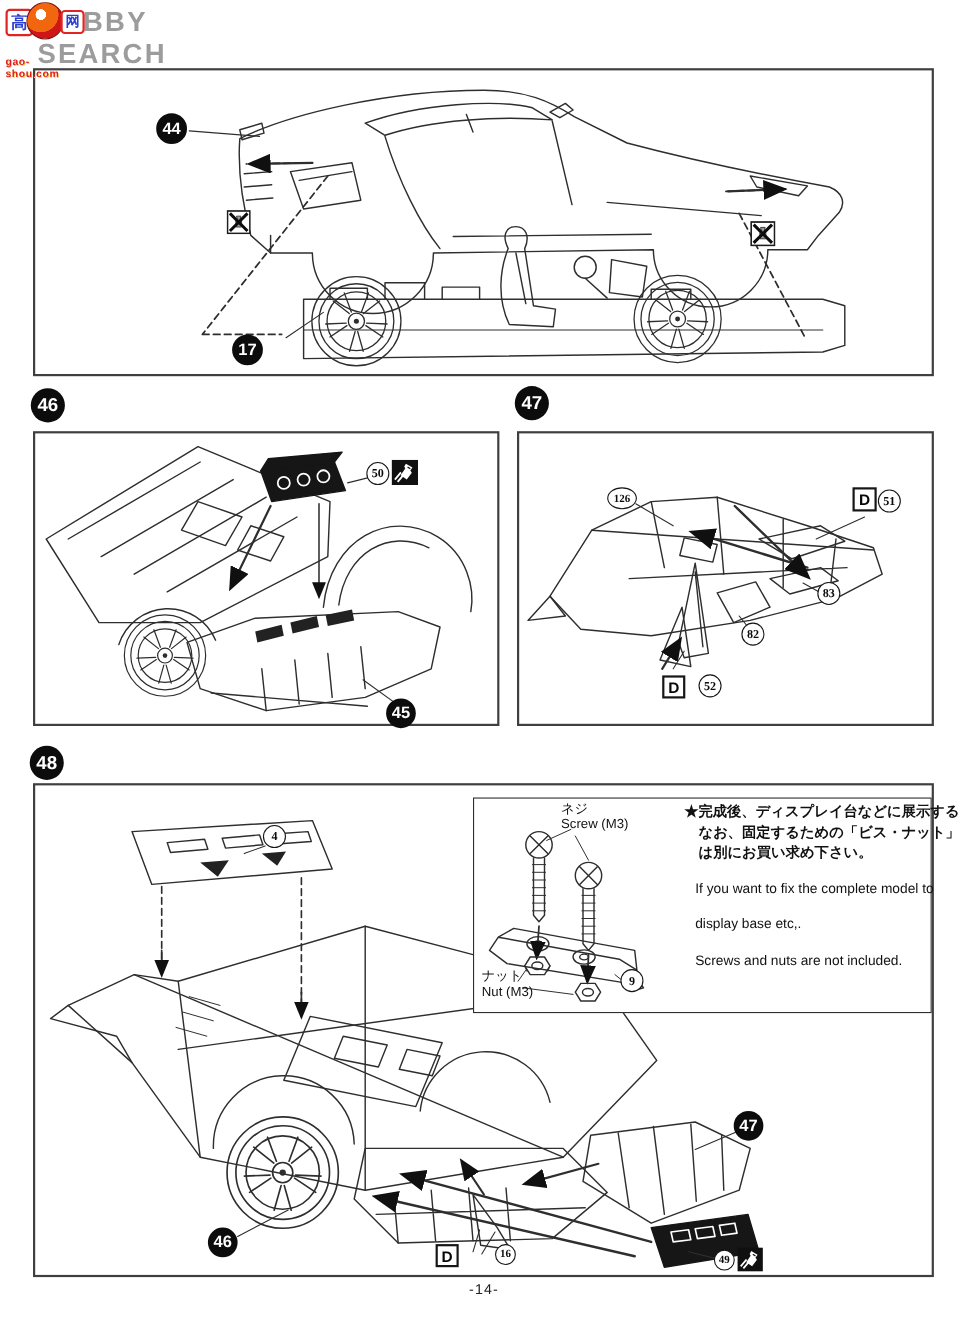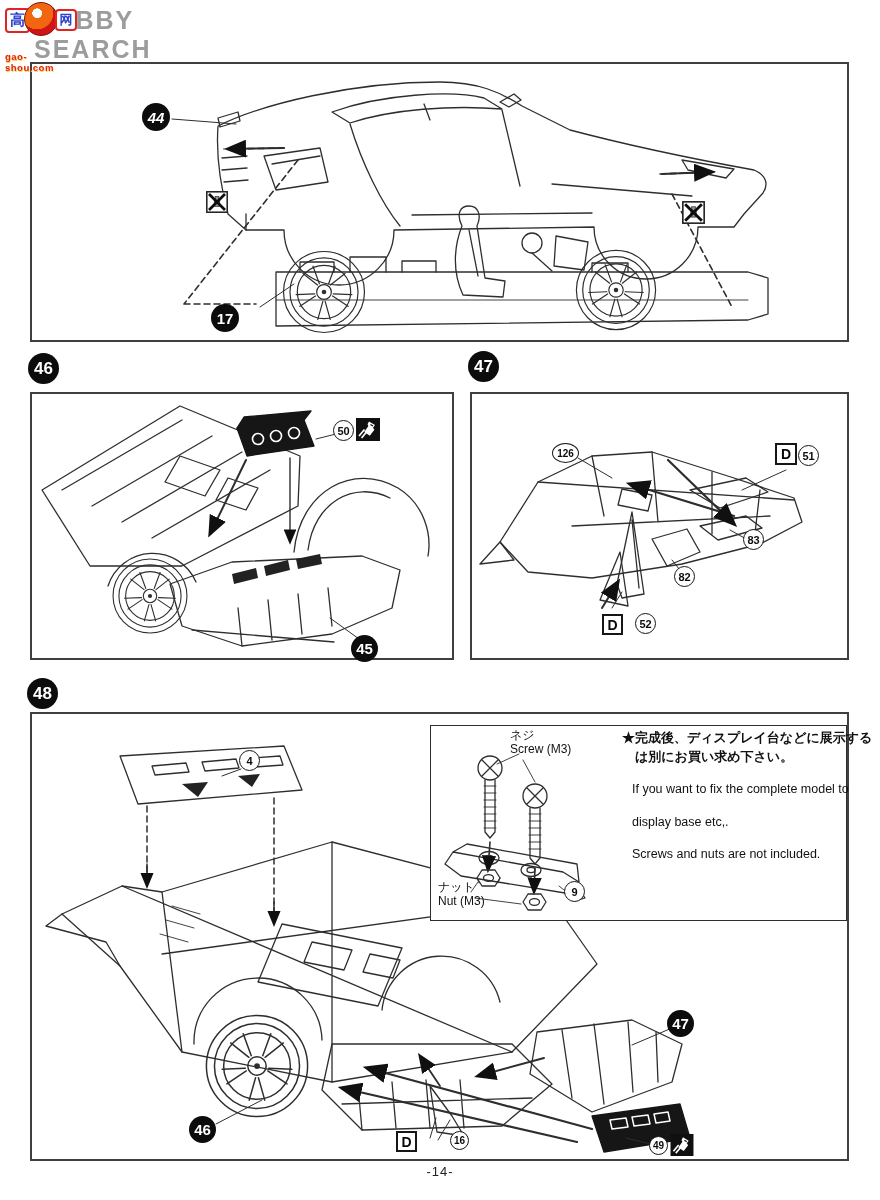--- a/index.html
+++ b/index.html
@@ -3,21 +3,21 @@
 <meta charset="utf-8">
 <style>
   html,body{margin:0;padding:0;background:#e8e8e8;}
   .sheet{position:relative;width:880px;height:1200px;background:#ffffff;overflow:hidden;
          font-family:"Liberation Sans",sans-serif;color:#111;}
   .panel{position:absolute;border:2px solid #3f3f3f;background:#fff;box-sizing:border-box;}
   .lineart{position:absolute;left:0;top:0;}
   .badge{position:absolute;display:flex;align-items:center;justify-content:center;
          border-radius:50%;font-weight:bold;box-sizing:border-box;z-index:6;}
   .badge.filled{background:#0c0c0c;color:#fff;}
-  .badge.outline{background:#fff;border:1.7px solid #161616;color:#0c0c0c;}
+  .badge.outline{background:#fff;border:1.7px solid #161616;color:#0c0c0c;font-family:Liberation Serif, serif;}
   .dbox{position:absolute;display:flex;align-items:center;justify-content:center;
         border:2.4px solid #161616;background:#fff;color:#070707;font-weight:900;
         box-sizing:border-box;z-index:6;font-size:14px;}
   .icon{position:absolute;z-index:6;line-height:0;}
   .logo{position:absolute;left:0;top:0;z-index:9;}
   .brand{position:absolute;left:34px;top:6px;font-size:25px;font-weight:700;
          letter-spacing:2px;color:#9c9c9c;}
   .kbox{position:absolute;display:flex;align-items:center;justify-content:center;
         background:#fff;border:2px solid #e02424;border-radius:4px;color:#2b3fd0;
         font-weight:900;}
@@ -106,21 +106,21 @@
           <path d="M500,189 L520,207"></path>
         <path d="M524,172 L556,178 L552,206 L522,202 Z"></path>
         <use href="#wh" transform="translate(292,228) scale(0.92)"></use>
         <use href="#wh" transform="translate(584,226) scale(0.90)"></use>
 
         <path d="M140,55 L204,60" stroke-width="1"></path>
         <path d="M228,243 L262,220" stroke-width="1"></path>
       </g>
     </svg>
   </div>
-  <div class="badge filled" style="left:142px;top:103px;width:28px;height:28px;font-size:15px;font-style:italic;">44</div>
+  <div class="badge filled" style="left:142px;top:103px;width:28px;height:28px;font-size:15px;">44</div>
   <div class="badge filled" style="left:211px;top:304px;width:28px;height:28px;font-size:15px;">17</div>
   <div class="icon" style="left:206px;top:191px;">
     <svg width="22" height="22" viewBox="0 0 22 22">
         <rect x="0.8" y="0.8" width="20.4" height="20.4" fill="#fff" stroke="#1d1d1d" stroke-width="1.5"></rect>
         <path d="M9,5.5 L13,5.5 L12.2,8.8 L13.6,10 L13.6,15.4 L8.4,15.4 L8.4,10 L9.8,8.8 Z" fill="#9a9a9a" stroke="#333" stroke-width="0.8"></path>
         <path d="M3,3 L19,19 M19,3 L3,19" stroke="#0d0d0d" stroke-width="2.7" fill="none"></path>
       </svg>
   </div>
   <div class="icon" style="left:682px;top:201px;">
     <svg width="23" height="23" viewBox="0 0 22 22">
@@ -295,20 +295,21 @@
     <div>ネジ</div>
     <div>Screw (M3)</div>
   </div>
   <div class="smalltext" style="left:438px;top:880px;">
     <div>ナット</div>
     <div>Nut (M3)</div>
   </div>
   <div class="badge outline" style="left:564px;top:881px;width:21px;height:21px;font-size:11px;">9</div>
   <div class="note-block" style="left:622px;top:729px;">
     <div class="jp">★完成後、ディスプレイ台などに展示する</div>
+    <div class="jp indent">なお、固定するための「ビス・ナット」</div>
     <div class="jp indent">は別にお買い求め下さい。</div>
     <div class="en">If you want to fix the complete model to</div>
     <div class="en">display base etc,.</div>
     <div class="en">Screws and nuts are not included.</div>
   </div>
   <div class="badge filled" style="left:667px;top:1010px;width:27px;height:27px;font-size:15px;">47</div>
   <div class="badge filled" style="left:189px;top:1116px;width:27px;height:27px;font-size:15px;">46</div>
   <div class="dbox" style="left:396px;top:1131px;width:21px;height:21px;">D</div>
   <div class="badge outline" style="left:418px;top:1131px;width:19px;height:19px;font-size:10px;margin-left:32px;">16</div>
   <div class="badge outline" style="left:649px;top:1136px;width:19px;height:19px;font-size:10px;">49</div>

